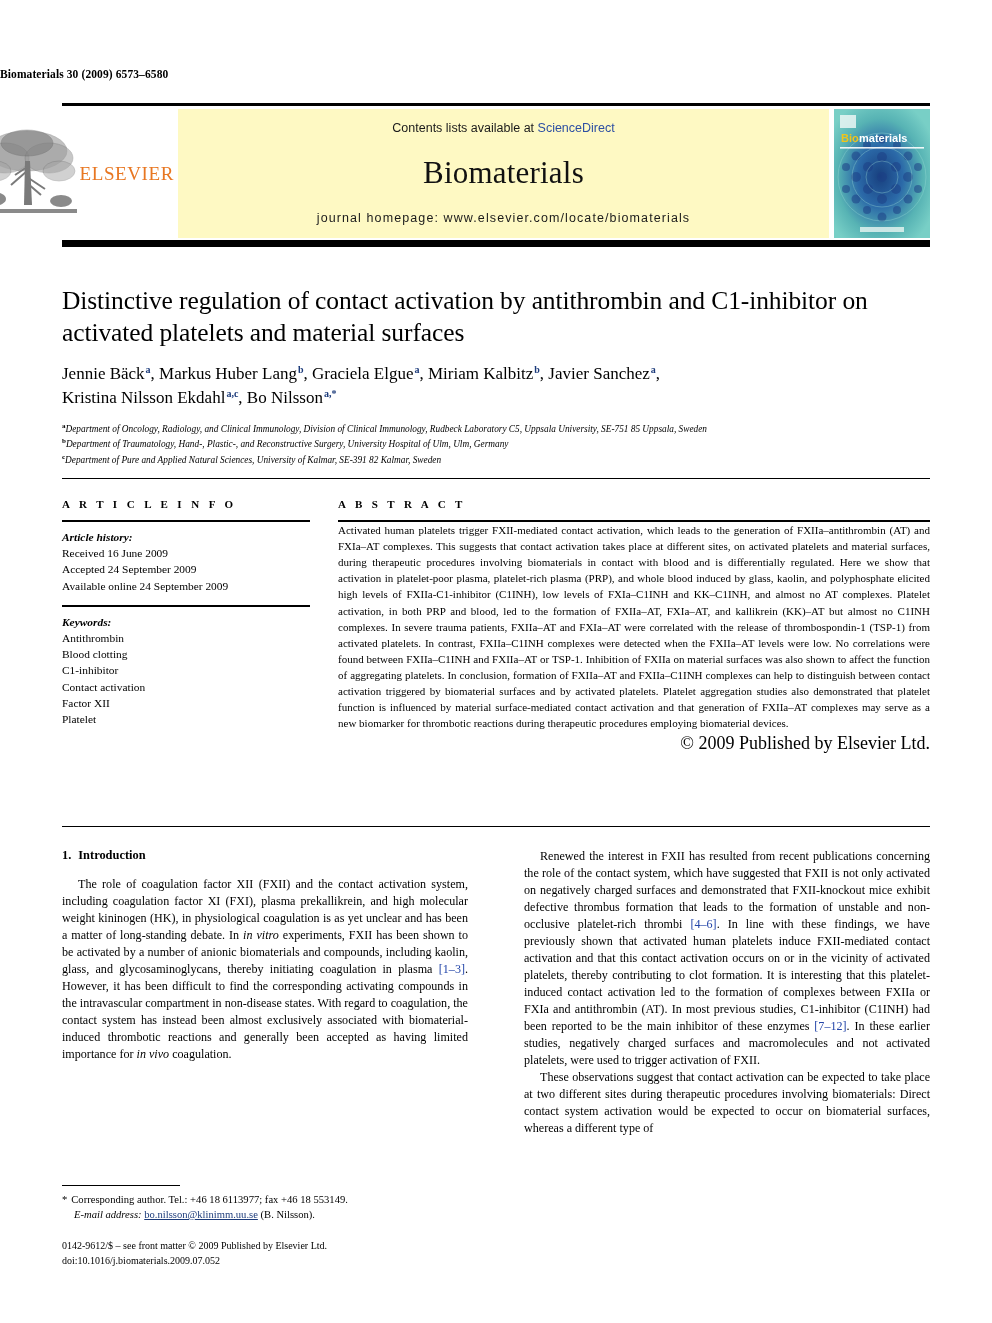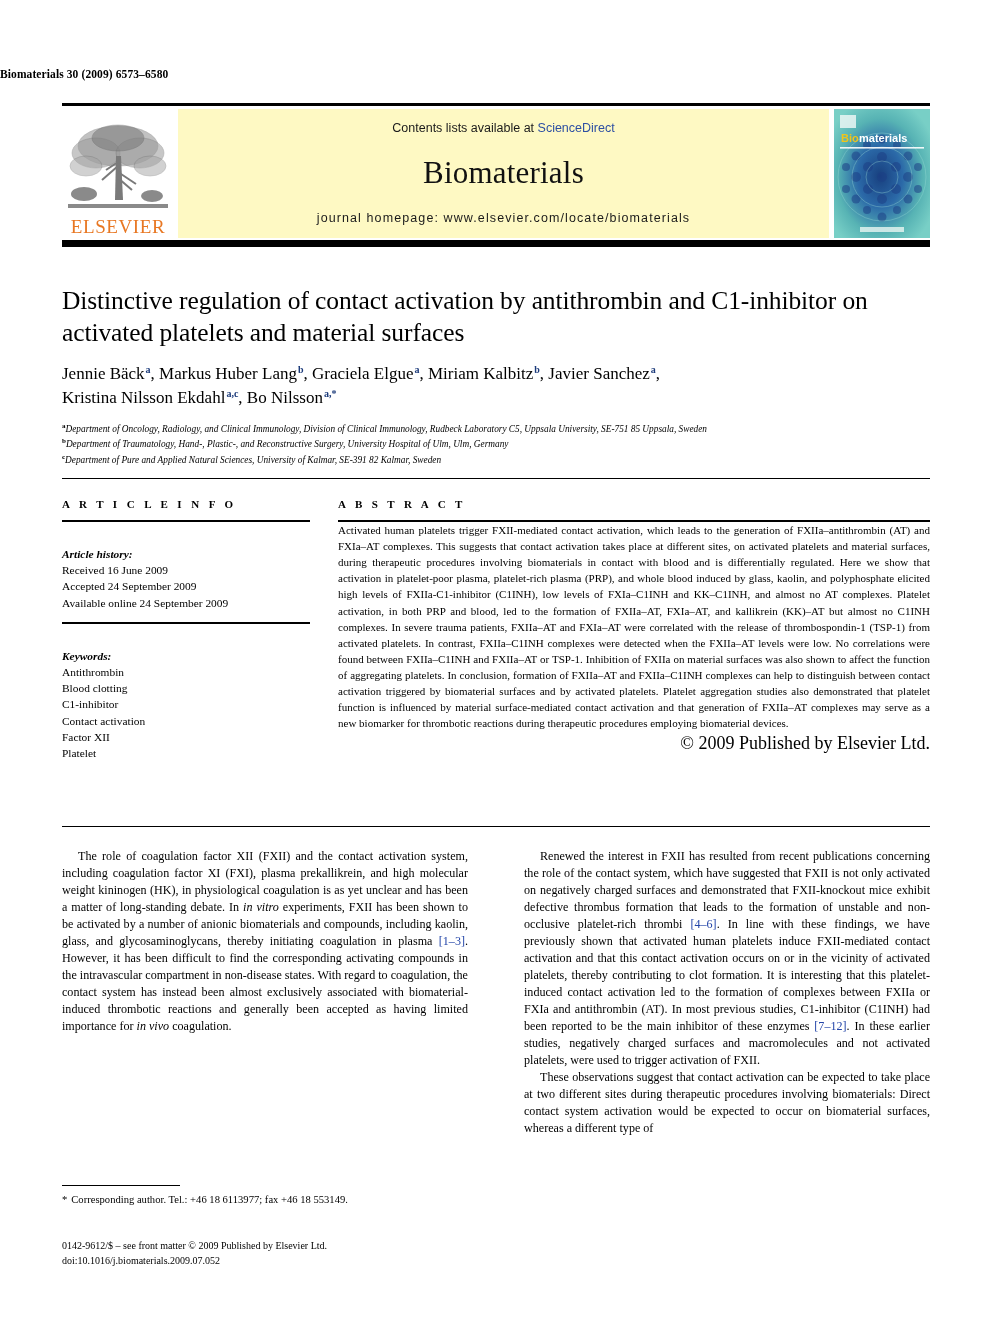--- a/index.html
+++ b/index.html
@@ -55,21 +55,21 @@
   .masthead-row {
     display: flex;
     align-items: stretch;
     height: 129px;
     margin-top: 3px;
   }
   .elsevier-logo {
     width: 112px;
     flex: 0 0 112px;
     display: flex;
-    flex-direction: column;
+    flex-direction: row;
     align-items: center;
     justify-content: flex-end;
     padding-bottom: 2px;
     box-sizing: border-box;
   }
   .tree-svg { display:block; }
   .elsevier-word {
     font-family: "Liberation Serif", serif;
     font-size: 19px;
     letter-spacing: .6px;
@@ -188,21 +188,21 @@
     font-weight: bold;
     font-size: 11px;
     letter-spacing: 3.4px;
   }
   .rule-under-label {
     height: 2px;
     background: #000;
     margin-top: 10px;
   }
   .info-group {
-    margin-top: 24px;
+    margin-top: 7px;
     font-family: "Liberation Serif", serif;
     font-size: 11.4px;
     line-height: 1.42;
   }
   .info-group .head {
     font-style: italic;
     font-weight: bold;
   }
   .rule-mid {
     height: 2px;
@@ -433,31 +433,35 @@
   <div class="abs-col">
     <div class="sec-label">A B S T R A C T</div>
     <div class="rule-under-label"></div>
     <div class="abstract-text">Activated human platelets trigger FXII-mediated contact activation, which leads to the generation of FXIIa–antithrombin (AT) and FXIa–AT complexes. This suggests that contact activation takes place at different sites, on activated platelets and material surfaces, during therapeutic procedures involving biomaterials in contact with blood and is differentially regulated. Here we show that activation in platelet-poor plasma, platelet-rich plasma (PRP), and whole blood induced by glass, kaolin, and polyphosphate elicited high levels of FXIIa-C1-inhibitor (C1INH), low levels of FXIa–C1INH and KK–C1INH, and almost no AT complexes. Platelet activation, in both PRP and blood, led to the formation of FXIIa–AT, FXIa–AT, and kallikrein (KK)–AT but almost no C1INH complexes. In severe trauma patients, FXIIa–AT and FXIa–AT were correlated with the release of thrombospondin-1 (TSP-1) from activated platelets. In contrast, FXIIa–C1INH complexes were detected when the FXIIa–AT levels were low. No correlations were found between FXIIa–C1INH and FXIIa–AT or TSP-1. Inhibition of FXIIa on material surfaces was also shown to affect the function of aggregating platelets. In conclusion, formation of FXIIa–AT and FXIIa–C1INH complexes can help to distinguish between contact activation triggered by biomaterial surfaces and by activated platelets. Platelet aggregation studies also demonstrated that platelet function is influenced by material surface-mediated contact activation and that generation of FXIIa–AT complexes may serve as a new biomarker for thrombotic reactions during therapeutic procedures employing biomaterial devices.</div>
     <div class="copyright">© 2009 Published by Elsevier Ltd.</div>
   </div>
 
   <div class="hr-full" id="hr-bottom-abstract"></div>
 
   <div class="col-left">
+    <div class="sec-heading">
+      <span class="num">1.</span><span>Introduction</span>
+    </div>
     <p class="body-p"><span>The role of coagulation factor XII (FXII) and the contact activation system, including coagulation factor XI (FXI), plasma prekallikrein, and high molecular weight kininogen (HK), in physiological coagulation is as yet unclear and has been a matter of long-standing debate. In </span><span class="it">in vitro</span><span> experiments, FXII has been shown to be activated by a number of anionic biomaterials and compounds, including kaolin, glass, and glycosaminoglycans, thereby initiating coagulation in plasma </span><span class="ref">[1–3]</span><span>. However, it has been difficult to find the corresponding activating compounds in the intravascular compartment in non-disease states. With regard to coagulation, the contact system has instead been almost exclusively associated with biomaterial-induced thrombotic reactions and generally been accepted as having limited importance for </span><span class="it">in vivo</span><span> coagulation.</span></p>
   </div>
 
   <div class="col-right">
     <p class="body-p"><span>Renewed the interest in FXII has resulted from recent publications concerning the role of the contact system, which have suggested that FXII is not only activated on negatively charged surfaces and demonstrated that FXII-knockout mice exhibit defective thrombus formation that leads to the formation of unstable and non-occlusive platelet-rich thrombi </span><span class="ref">[4–6]</span><span>. In line with these findings, we have previously shown that activated human platelets induce FXII-mediated contact activation and that this contact activation occurs on or in the vicinity of activated platelets, thereby contributing to clot formation. It is interesting that this platelet-induced contact activation led to the formation of complexes between FXIIa or FXIa and antithrombin (AT). In most previous studies, C1-inhibitor (C1INH) had been reported to be the main inhibitor of these enzymes </span><span class="ref">[7–12]</span><span>. In these earlier studies, negatively charged surfaces and macromolecules and not activated platelets, were used to trigger activation of FXII.</span></p>
     <p class="body-p">These observations suggest that contact activation can be expected to take place at two different sites during therapeutic procedures involving biomaterials: Direct contact system activation would be expected to occur on biomaterial surfaces, whereas a different type of</p>
   </div>
 
   <div class="footnote">
     <div class="fn-rule"></div>
     <div class="fn-line"><span class="star">*</span><span>Corresponding author. Tel.: +46 18 6113977; fax +46 18 553149.</span></div>
+    <div class="fn-line" style="padding-left:12px;text-indent:0;"><span class="em-label">E-mail address:</span> <span class="mail">bo.nilsson@klinimm.uu.se</span> <span>(B. Nilsson).</span></div>
   </div>
 
   <div class="imprint">
     <div>0142-9612/$ – see front matter © 2009 Published by Elsevier Ltd.</div>
     <div>doi:10.1016/j.biomaterials.2009.07.052</div>
   </div>
 
 </div>
 
 </body></html>

